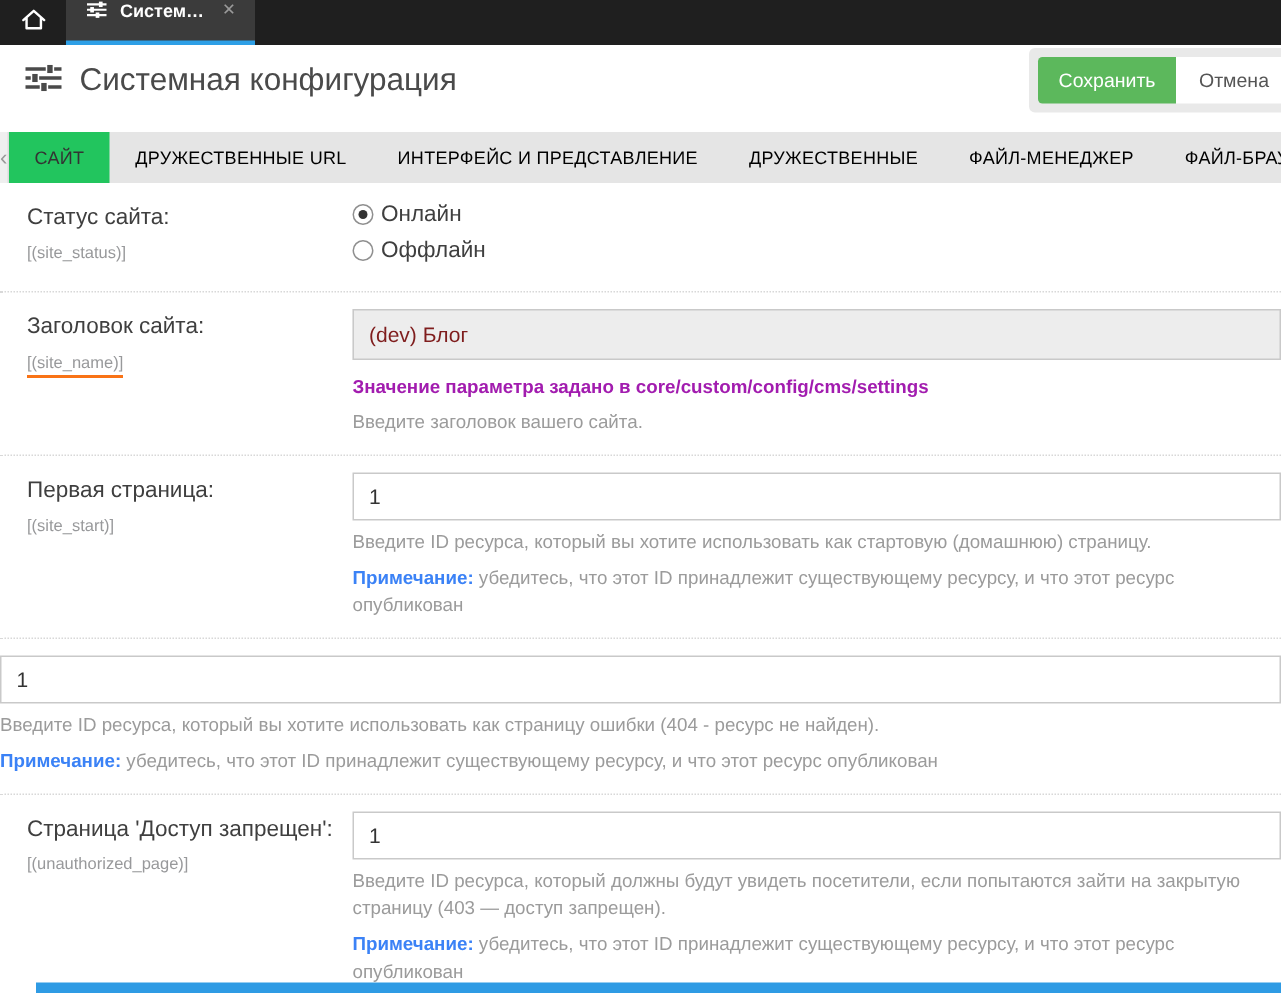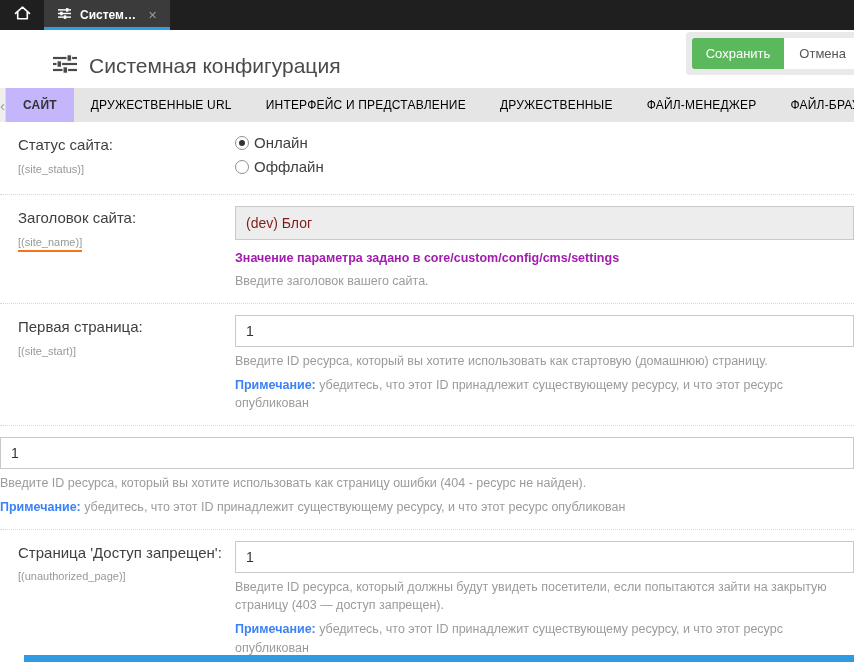--- a/index.html
+++ b/index.html
@@ -4,46 +4,46 @@
 <style>
   html,body{margin:0;padding:0;background:#fff;}
   .screen{
     width:854px;height:662px;overflow:hidden;position:relative;
     font-family:"Liberation Sans","DejaVu Sans",sans-serif;background:#fff;
   }
   
   .topbar{height:30px;background:#1f1f1f;display:flex;align-items:stretch;}
   .home-btn{width:44px;display:flex;align-items:center;justify-content:center;cursor:pointer;}
   .tb-tab{
-    position:relative;background:#3b3b3b;color:#fff;display:flex;align-items:center;
+    position:relative;background:#3b3b3b;color:#fff;display:flex;
     gap:8px;padding:0 13px;font-size:12px;font-weight:bold;cursor:pointer;
   }
   .tb-tab::after{content:"";position:absolute;left:0;right:0;bottom:0;height:3px;background:#2e9fe6;}
   .tb-close{color:#9a9a9a;font-size:11px;font-weight:normal;margin-left:4px;}
   
-  .pagehead{display:flex;align-items:flex-end;padding:12px 16px 10px;position:relative;height:36px;margin-left:36px;}
+  .pagehead{display:flex;align-items:flex-start;padding:12px 16px 10px;position:relative;height:36px;}
   .page-title{font-size:21px;color:#4a4a4a;margin-left:11px;}
   .actions{
     position:absolute;right:-16px;top:2px;background:#e9e9e9;border-radius:4px;
     padding:6px;display:flex;align-items:stretch;
   }
   .btn{font-family:inherit;font-size:13px;border:0;padding:8px 14px;cursor:pointer;}
   .btn-save{background:#5cb85c;color:#fff;border-radius:3px 0 0 3px;}
   .btn-cancel{background:#fff;color:#555;padding:8px 18px 8px 15px;}
   
   .tabbar{background:#e5e5e5;display:flex;align-items:stretch;height:34px;}
   .tab-scroll{
     width:25px;background:#efefef;color:#999;display:flex;align-items:center;
     justify-content:center;font-size:15px;border-right:1px solid #dcdcdc;cursor:pointer;
   }
   .tab{
     display:flex;align-items:center;padding:0 17px;font-size:12px;color:#000000;
     white-space:nowrap;cursor:pointer;letter-spacing:.2px;
   }
-  .tab.active{background:#c4b5fd;color:#333;font-weight:bold;}
+  .tab.active{background:#22c55e;color:#333;font-weight:normal;}
   
   .form{background:#fff;}
   .form-row{display:flex;border-bottom:1px dotted #d8d8d8;padding:11px 0 12px;}
   .row-label{flex:0 0 235px;width:235px;box-sizing:border-box;padding:3px 10px 0 18px;}
   .label-text{font-size:15px;color:#3f3f3f;line-height:1.25;}
   .label-code{display:inline-block;font-size:11px;color:#98999b;margin-top:8px;}
   .label-code.underlined{border-bottom:2px solid #f97316;padding-bottom:2px;}
   .row-field{flex:1;min-width:0;padding-right:0;}
   .txt{
     display:block;width:100%;box-sizing:border-box;height:32px;border:1px solid #c9c9c9;

